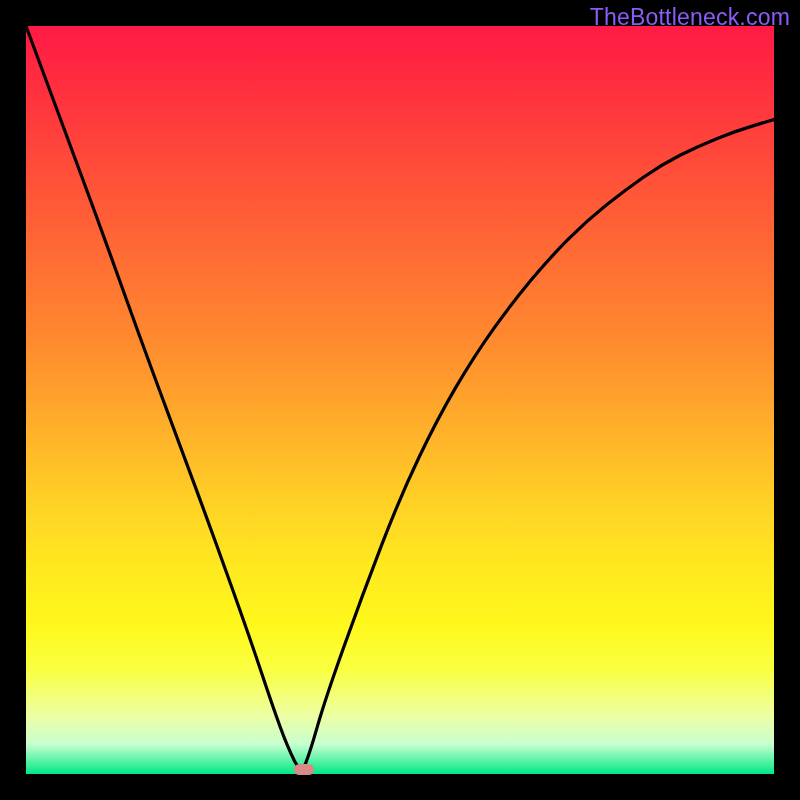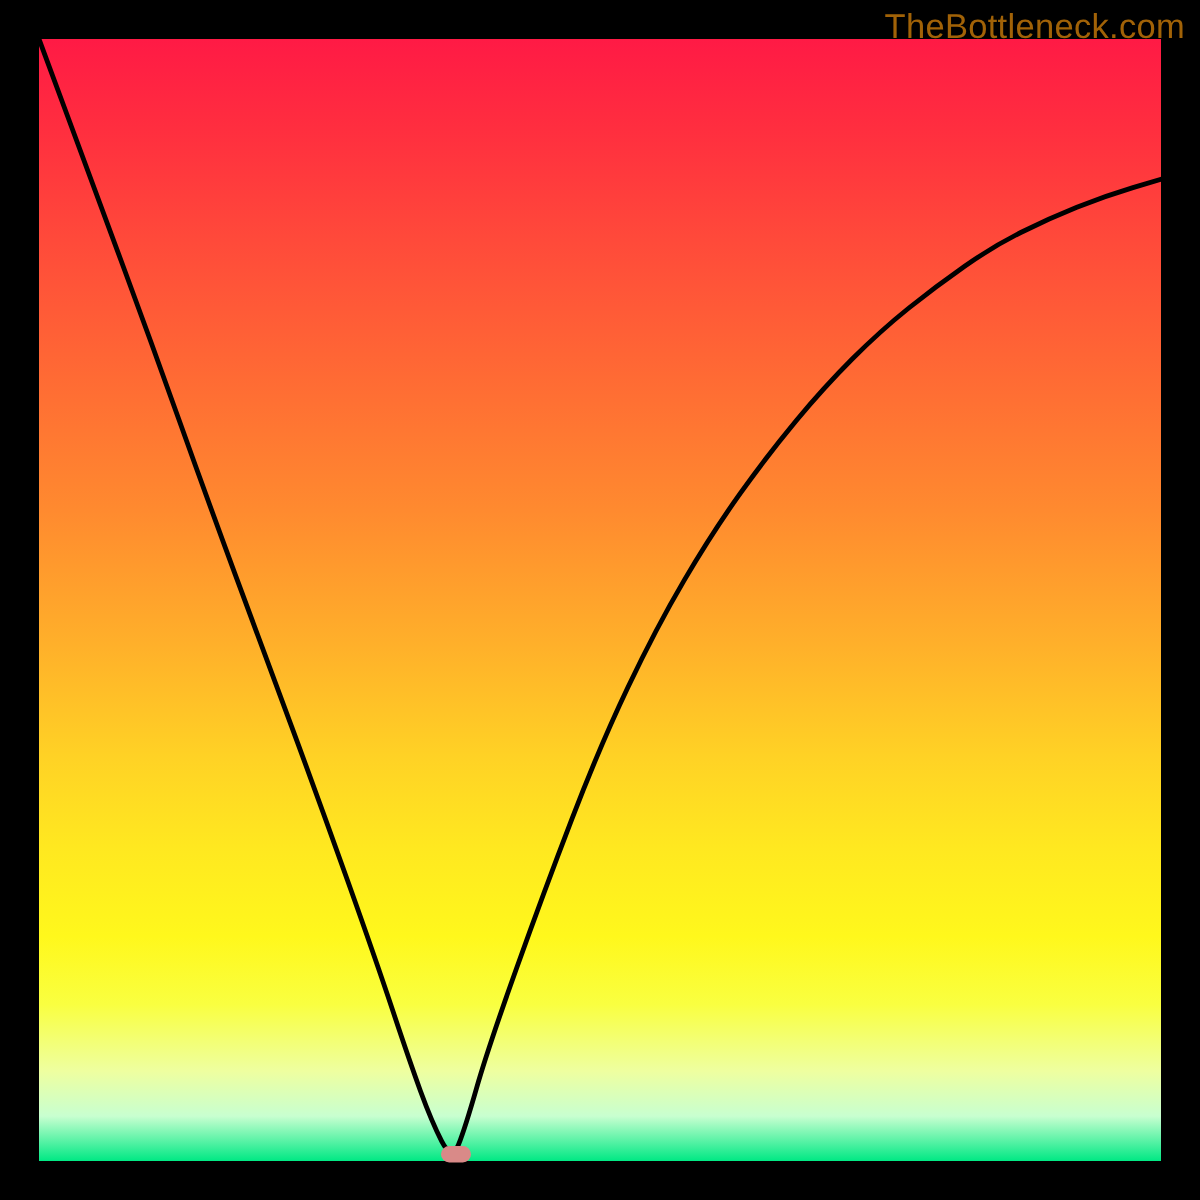--- a/index.html
+++ b/index.html
@@ -36,21 +36,21 @@
       #f9ff40 86%,
       #eeffa0 92%,
       #c8ffd0 96%,
       #00e884 100%
     );
   }
   .watermark {
     position: absolute;
     top: 4px;
     right: 10px;
-    color: #a16207;
+    color: #8b5cf6;
     font-size: 23px;
     font-weight: 400;
     letter-spacing: 0.2px;
   }
   .marker {
     position: absolute;
     width: 20px;
     height: 11px;
     border-radius: 6px;
     background: #d98a88;

